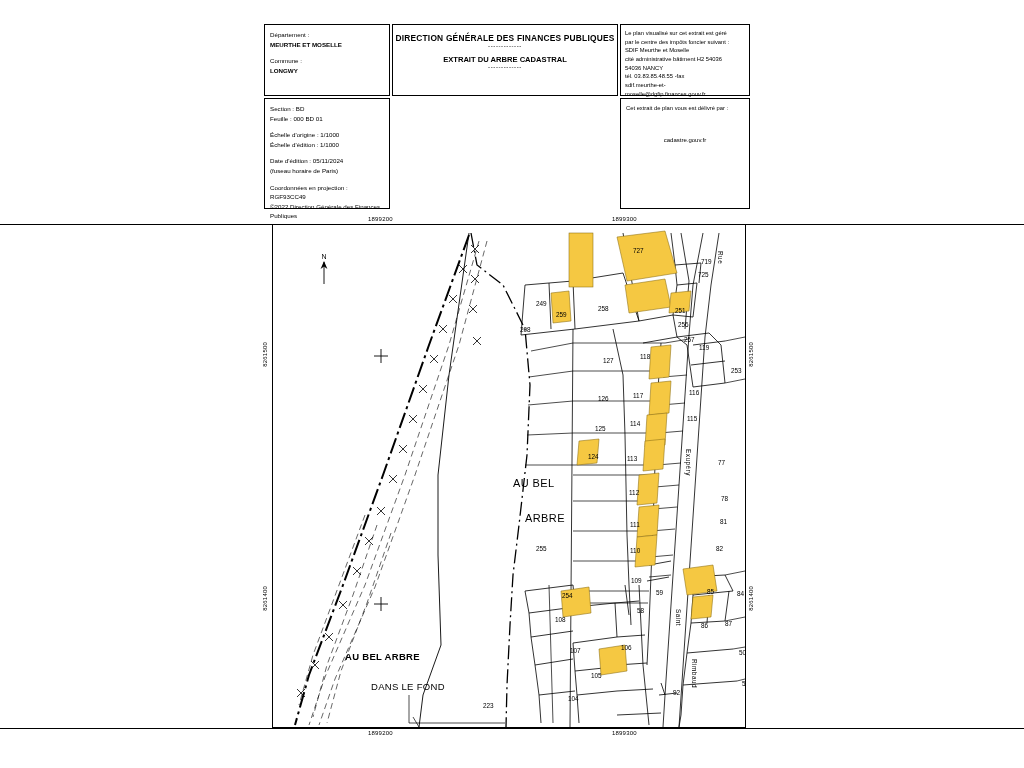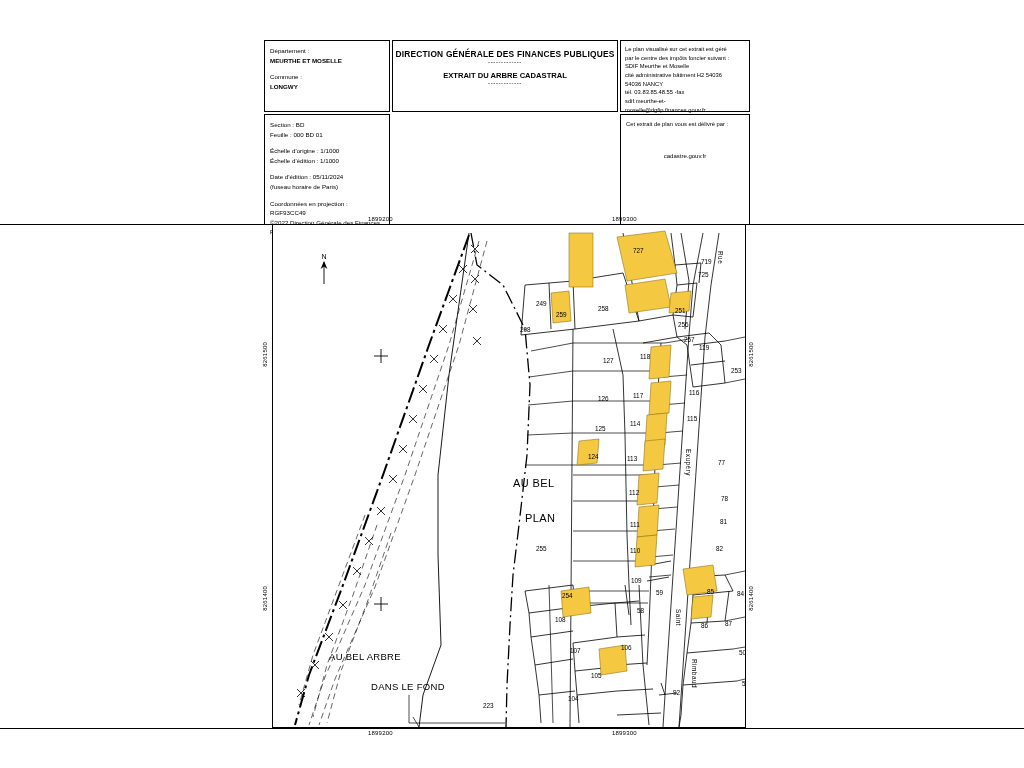--- a/index.html
+++ b/index.html
@@ -13,21 +13,20 @@
     overflow: hidden;
   }
 
   
   .header {
     position: absolute;
     left: 264px;
     top: 24px;
     width: 544px;
     height: 185px;
-    margin-top: 16px;
   }
   .hdr-left {
     position: absolute;
     left: 0; top: 0;
     width: 126px;
     height: 72px;
     border: 1px solid #000;
     padding: 5px 4px 3px 5px;
   }
   .hdr-left2 {
@@ -403,22 +402,22 @@
 
     <div class="northmark" style="left:44px; top:28px; width:14px;">
       <span>N</span>
       <svg width="14" height="24" viewBox="0 0 14 24">
         <path d="M7 24 L7 2" stroke="#000" stroke-width="0.9" fill="none"></path>
         <path d="M7 1 L3.6 9 L7 6.6 L10.4 9 Z" fill="#000"></path>
       </svg>
     </div>
 
     <div class="place-lbl" style="left:240px; top:252px;">AU BEL</div>
-    <div class="place-lbl" style="left:252px; top:287px;">PLAN</div>
-    <div class="place-lbl-sm" style="left:56px; top:426px;">AU BEL ARBRE</div>
+    <div class="place-lbl" style="left:252px; top:287px;">ARBRE</div>
+    <div class="place-lbl-sm" style="left:72px; top:426px;font-weight:bold;">AU BEL ARBRE</div>
     <div class="place-lbl-sm" style="left:98px; top:456px;">DANS  LE  FOND</div>
 
     <div class="street-lbl" style="left:444px; top:26px;">Rue</div>
     <div class="street-lbl" style="left:412px; top:224px;">Exupéry</div>
     <div class="street-lbl" style="left:402px; top:384px;">Saint</div>
     <div class="street-lbl" style="left:418px; top:434px;">Rimbaud</div>
 
     <div class="parcel-lbl" style="left:360px; top:22px;">727</div>
     <div class="parcel-lbl" style="left:428px; top:33px;">719</div>
     <div class="parcel-lbl" style="left:425px; top:46px;">725</div>

